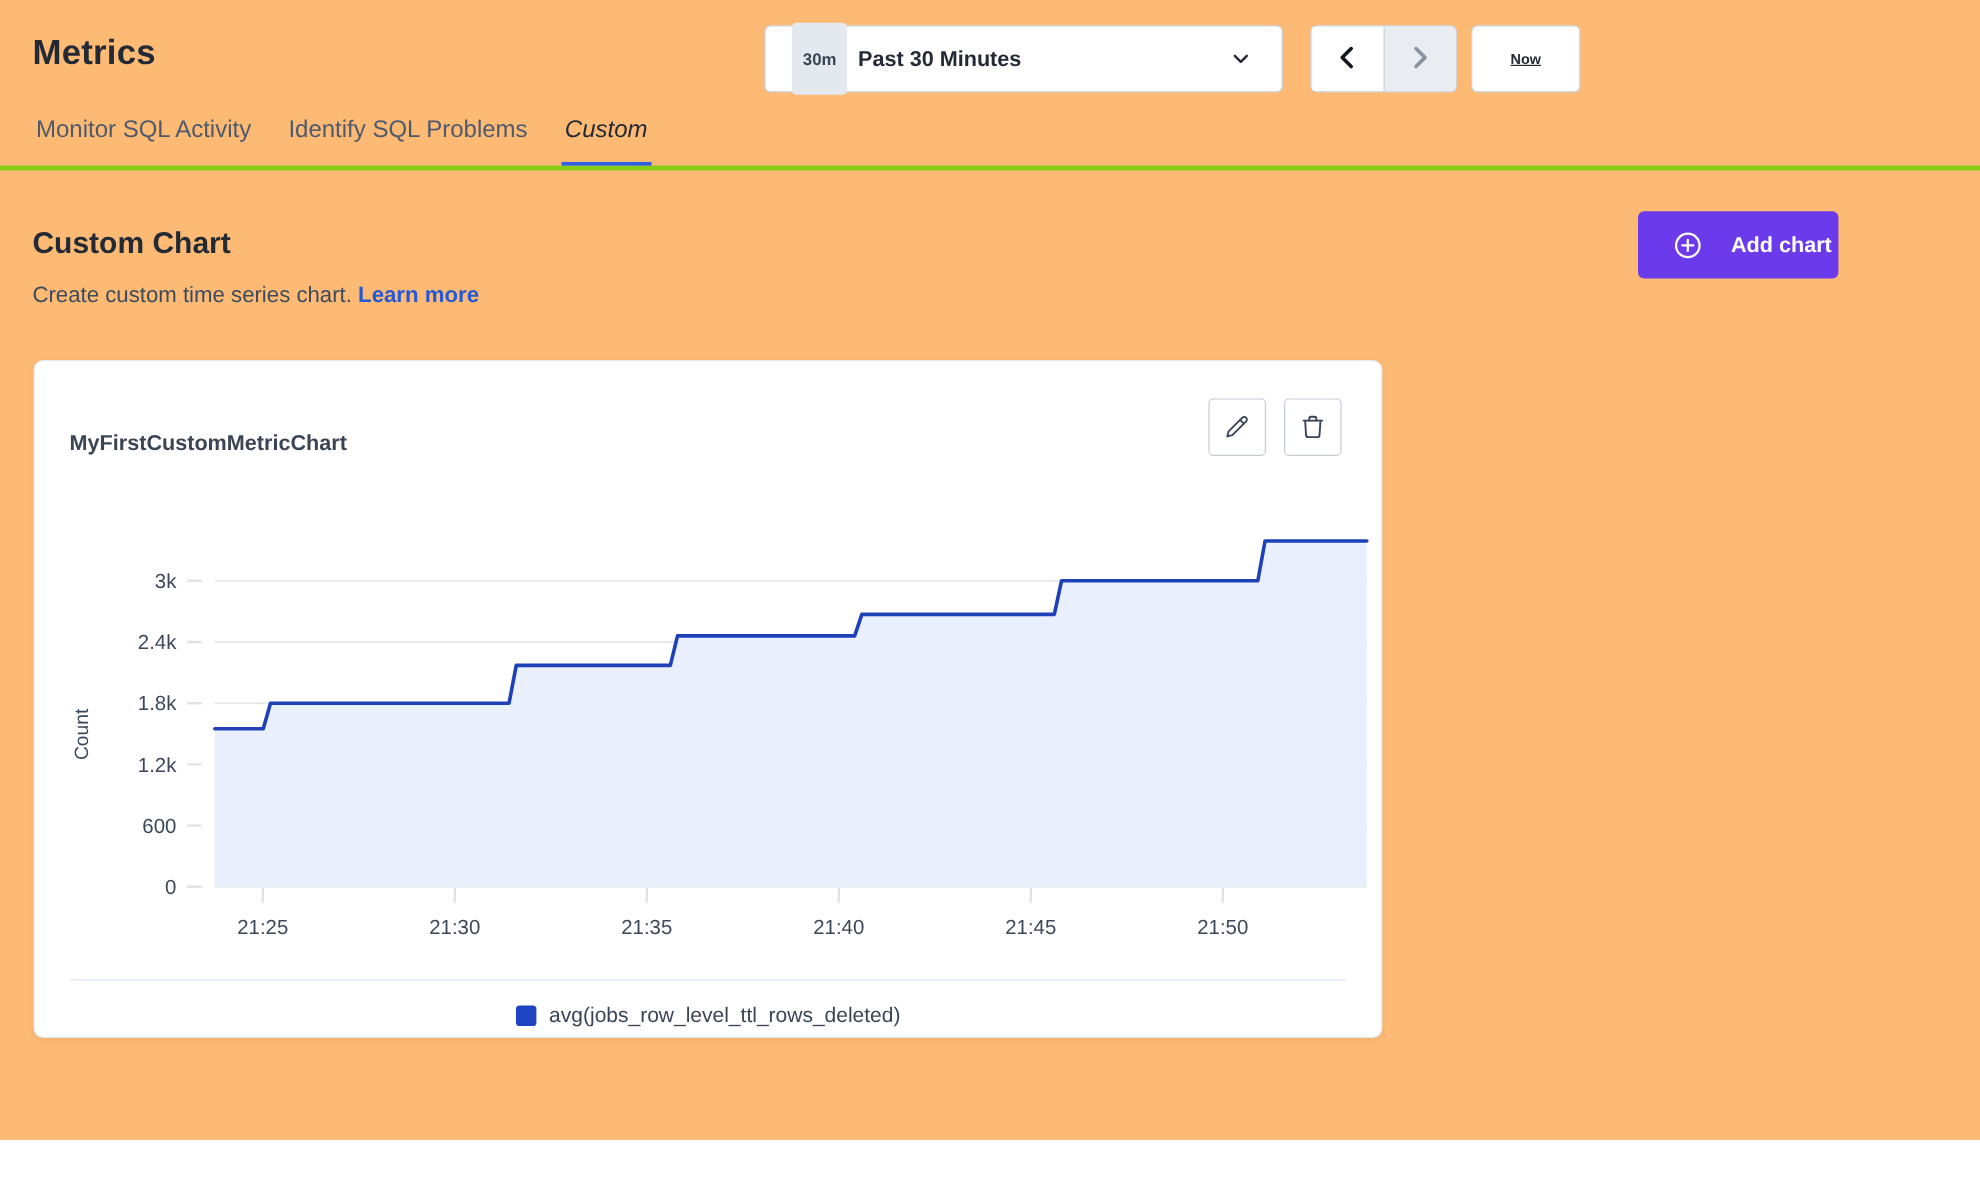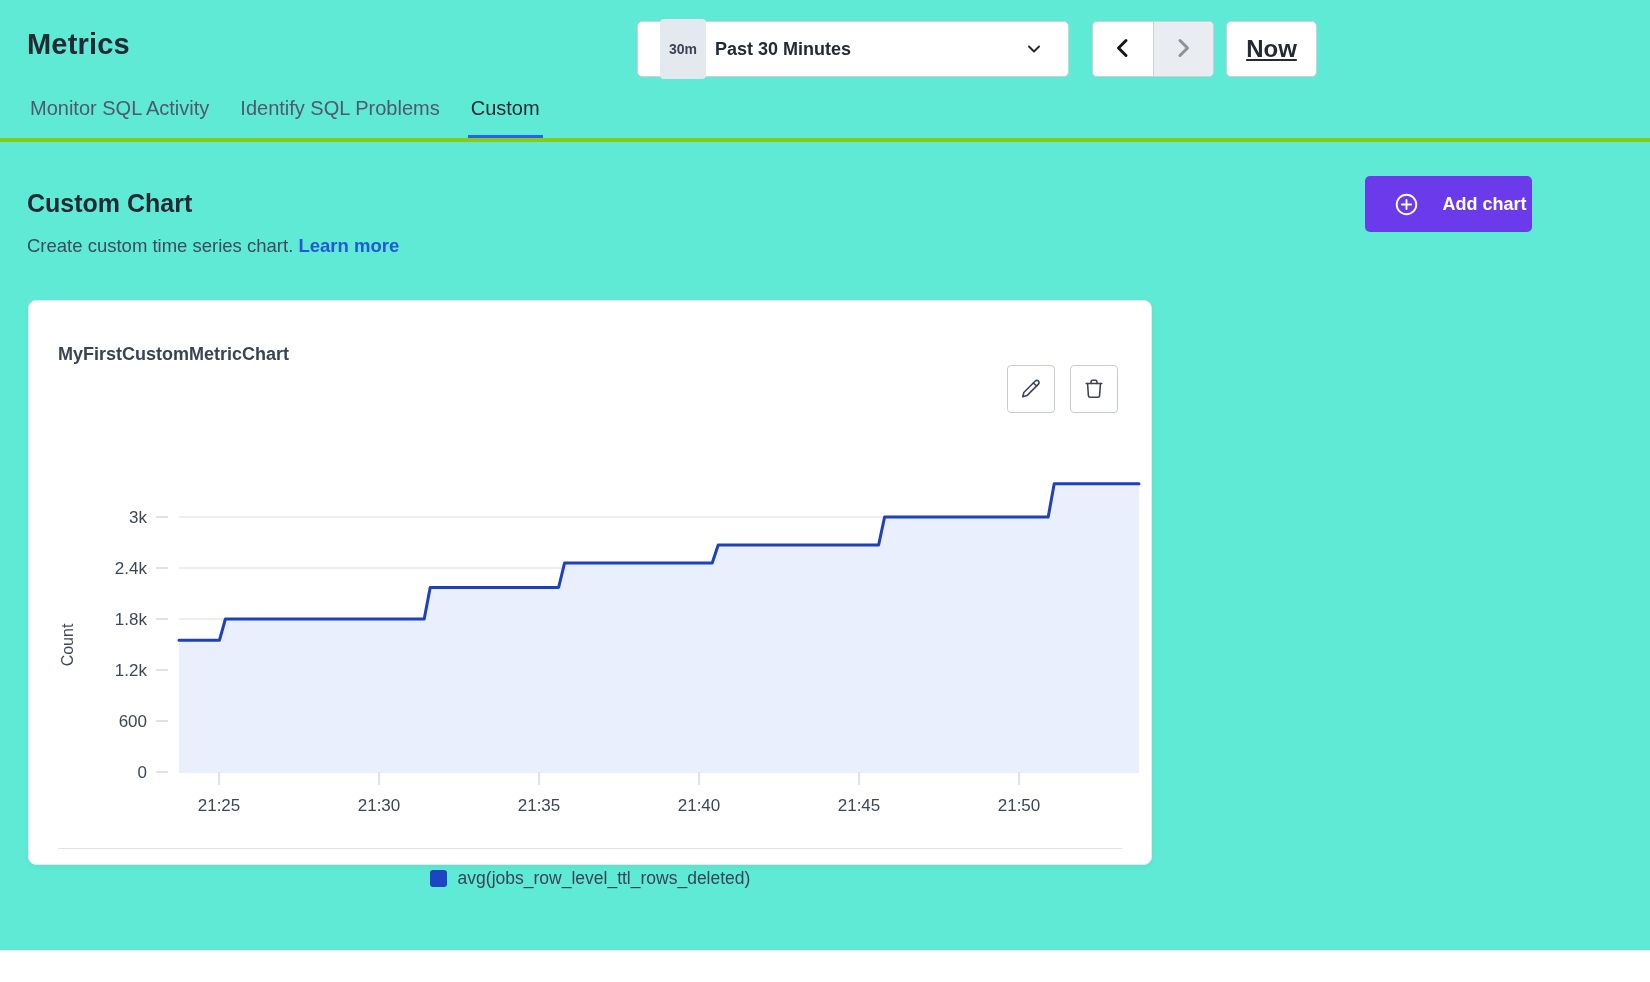--- a/index.html
+++ b/index.html
@@ -1,55 +1,55 @@
 <!DOCTYPE html>
 <html><head>
 <meta charset="utf-8">
 <style>
   * { margin:0; padding:0; box-sizing:border-box; }
   body { font-family:"Liberation Sans", sans-serif; background:#ffffff; color:#242a35; }
-  .page { position:relative; width:1650px; height:950px; background:#5eead4; overflow:hidden; }
+  .page { position:relative; width:1650px; height:950px; background:#fdba74; overflow:hidden; }
 
   
   .topbar { position:relative; height:142px; }
   .page-title { position:absolute; left:27px; top:28px; font-size:29px; font-weight:700; color:#242a35; letter-spacing:0.2px; }
 
   .time-select { position:absolute; left:637px; top:21px; width:432px; height:56px; background:#fff;
     border:1px solid #c9d1dc; border-radius:5px; display:flex; align-items:center; padding:0 25px 0 22px; cursor:pointer; }
   .time-badge { background:#e4e9f0; color:#394455; font-size:14px; font-weight:700; padding:22px 9px; border-radius:4px; }
   .time-label { margin-left:9px; font-size:18px; font-weight:700; color:#242a35; }
   .time-caret { margin-left:auto; display:flex; }
 
   .nav-group { position:absolute; left:1092px; top:21px; width:122px; height:56px; display:flex;
     border:1px solid #c9d1dc; border-radius:5px; overflow:hidden; background:#fff; }
   .nav-btn { flex:1; display:flex; align-items:center; justify-content:center; background:#fff; border:none; cursor:pointer; }
   .nav-btn.disabled { background:#e9ecf1; border-left:1px solid #c9d1dc; cursor:default; }
 
   .now-btn { position:absolute; left:1226px; top:21px; width:91px; height:56px; background:#fff;
-    border:1px solid #c9d1dc; border-radius:5px; font-size:24px; font-weight:700; color:#242a35;
+    border:1px solid #c9d1dc; border-radius:5px; font-size:12px; font-weight:700; color:#242a35;
     font-family:"Liberation Sans", sans-serif; cursor:pointer;text-decoration:underline; }
 
   .tabs { position:absolute; left:0; right:0; bottom:0; padding-left:27px; display:flex; gap:25px;
     border-bottom:4px solid #84cc16; }
   .tab { font-size:20px; color:#50596b; padding:0 3px 15px 3px; border-bottom:3px solid transparent; cursor:pointer; }
-  .tab.active { color:#242a35; font-weight:400; border-bottom-color:#2f5fe8; }
+  .tab.active { color:#242a35; font-weight:400; border-bottom-color:#2f5fe8;font-style:italic; }
 
   
   .section { position:relative; padding:47px 0 0 27px; }
   .section-title { font-size:25px; font-weight:700; color:#242a35; }
   .section-desc { margin-top:17px; font-size:18.5px; color:#3f4a5c; }
   .learn-more { color:#2458d5; font-weight:700; text-decoration:none; cursor:pointer; }
   .add-chart-btn { position:absolute; top:34px; right:118px; width:167px; height:56px; border:none; border-radius:5px;
     background:#6b3beb; color:#fff; font-size:18px; font-weight:700; font-family:"Liberation Sans", sans-serif;
     display:flex; align-items:center; justify-content:center; gap:23px; cursor:pointer;padding-left:24px; }
 
   
   .card { margin:43px 0 0 28px; width:1124px; height:565px; background:#fff;
     border:1px solid #e6eaf0; border-radius:8px; box-shadow:0 2px 5px rgba(40,50,70,0.05); }
-  .card-header { display:flex; align-items:flex-start; padding:31px 33px 0 29px;flex-direction:column; }
+  .card-header { display:flex; align-items:flex-end; padding:31px 33px 0 29px; }
   .card-title { font-size:18px; font-weight:700; color:#394455; padding-top:12px; }
   .card-actions { margin-left:auto; display:flex; gap:15px; }
   .icon-btn { width:48px; height:48px; background:#fff; border:1px solid #c5ccd6; border-radius:4px;
     display:flex; align-items:center; justify-content:center; cursor:pointer; }
 
   .chart-wrap { margin-top:21px; }
   .ax { font-size:17px; fill:#3c4758; font-family:"Liberation Sans", sans-serif; }
   .axl { font-size:16px; fill:#3c4758; font-family:"Liberation Sans", sans-serif; }
 
   .card-divider { border:none; border-top:1px solid #dde4ea; margin:18px 29px 0 29px; }

